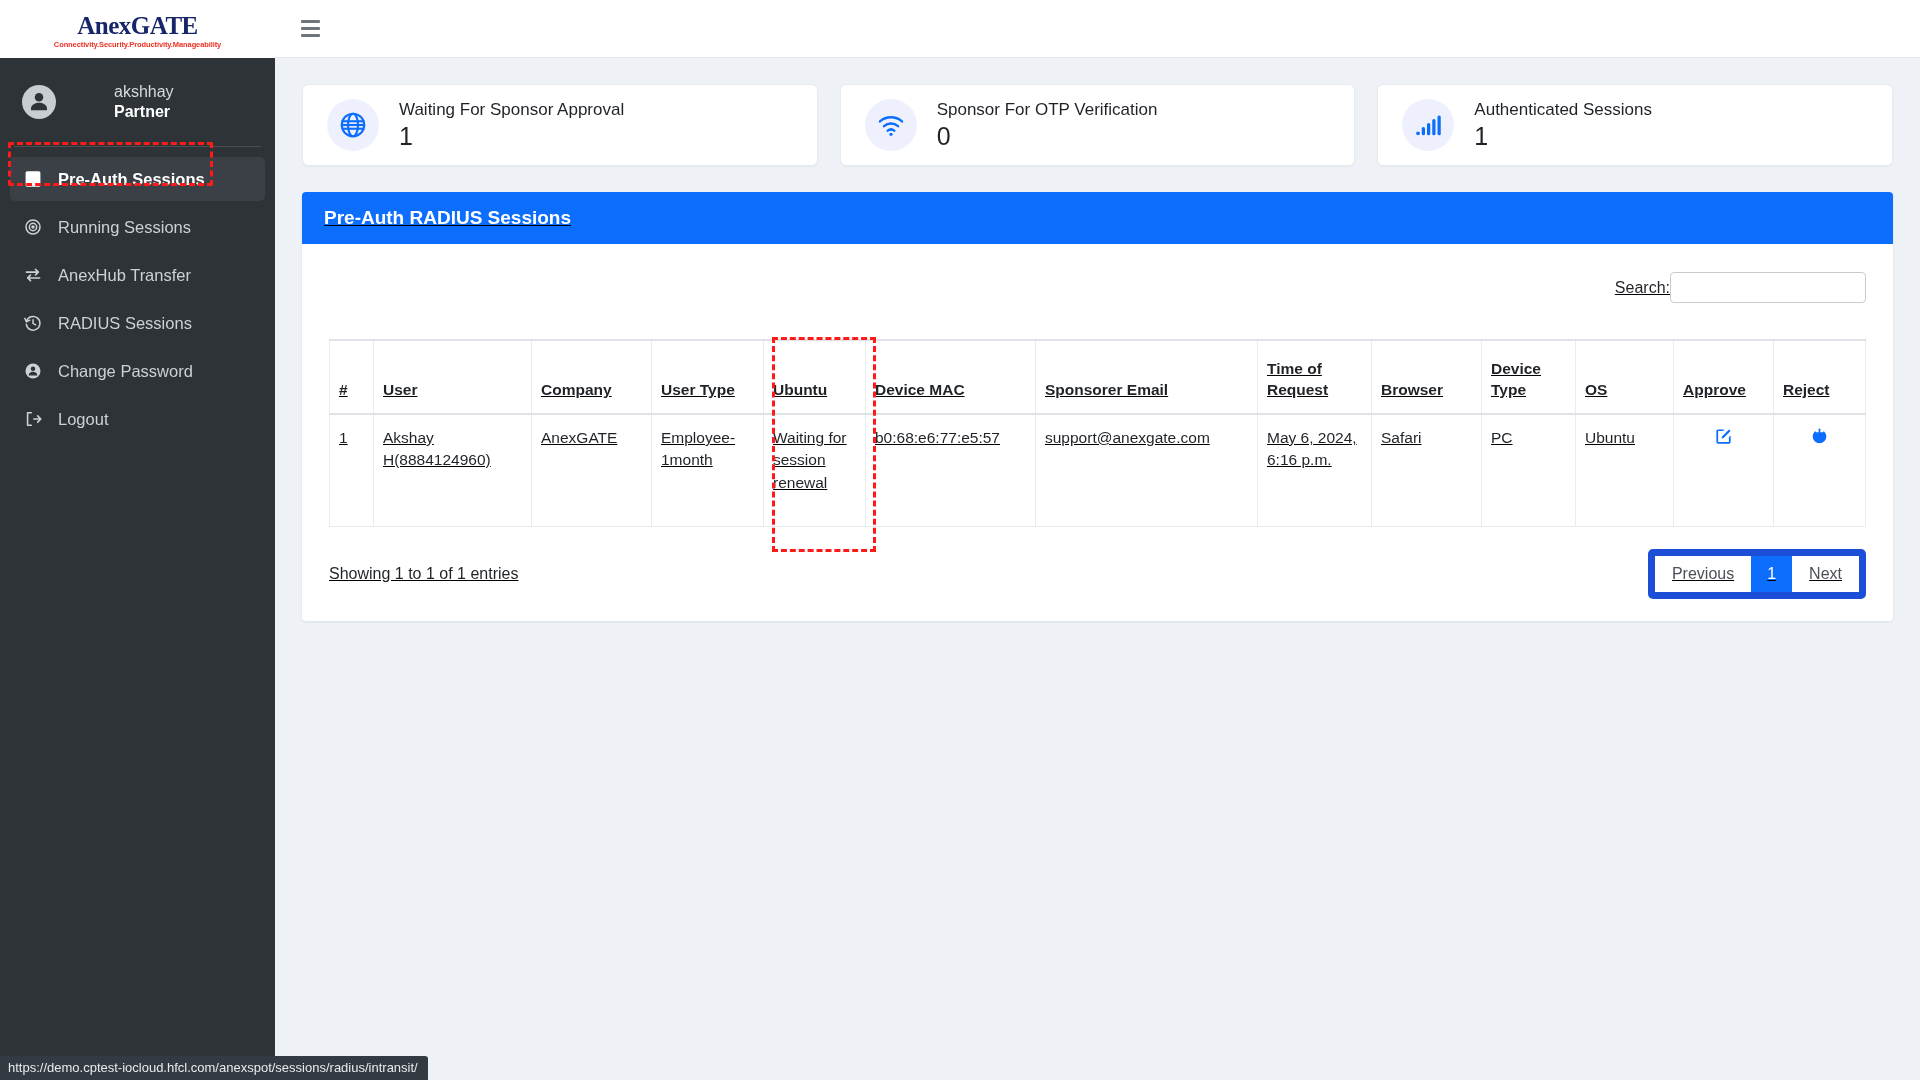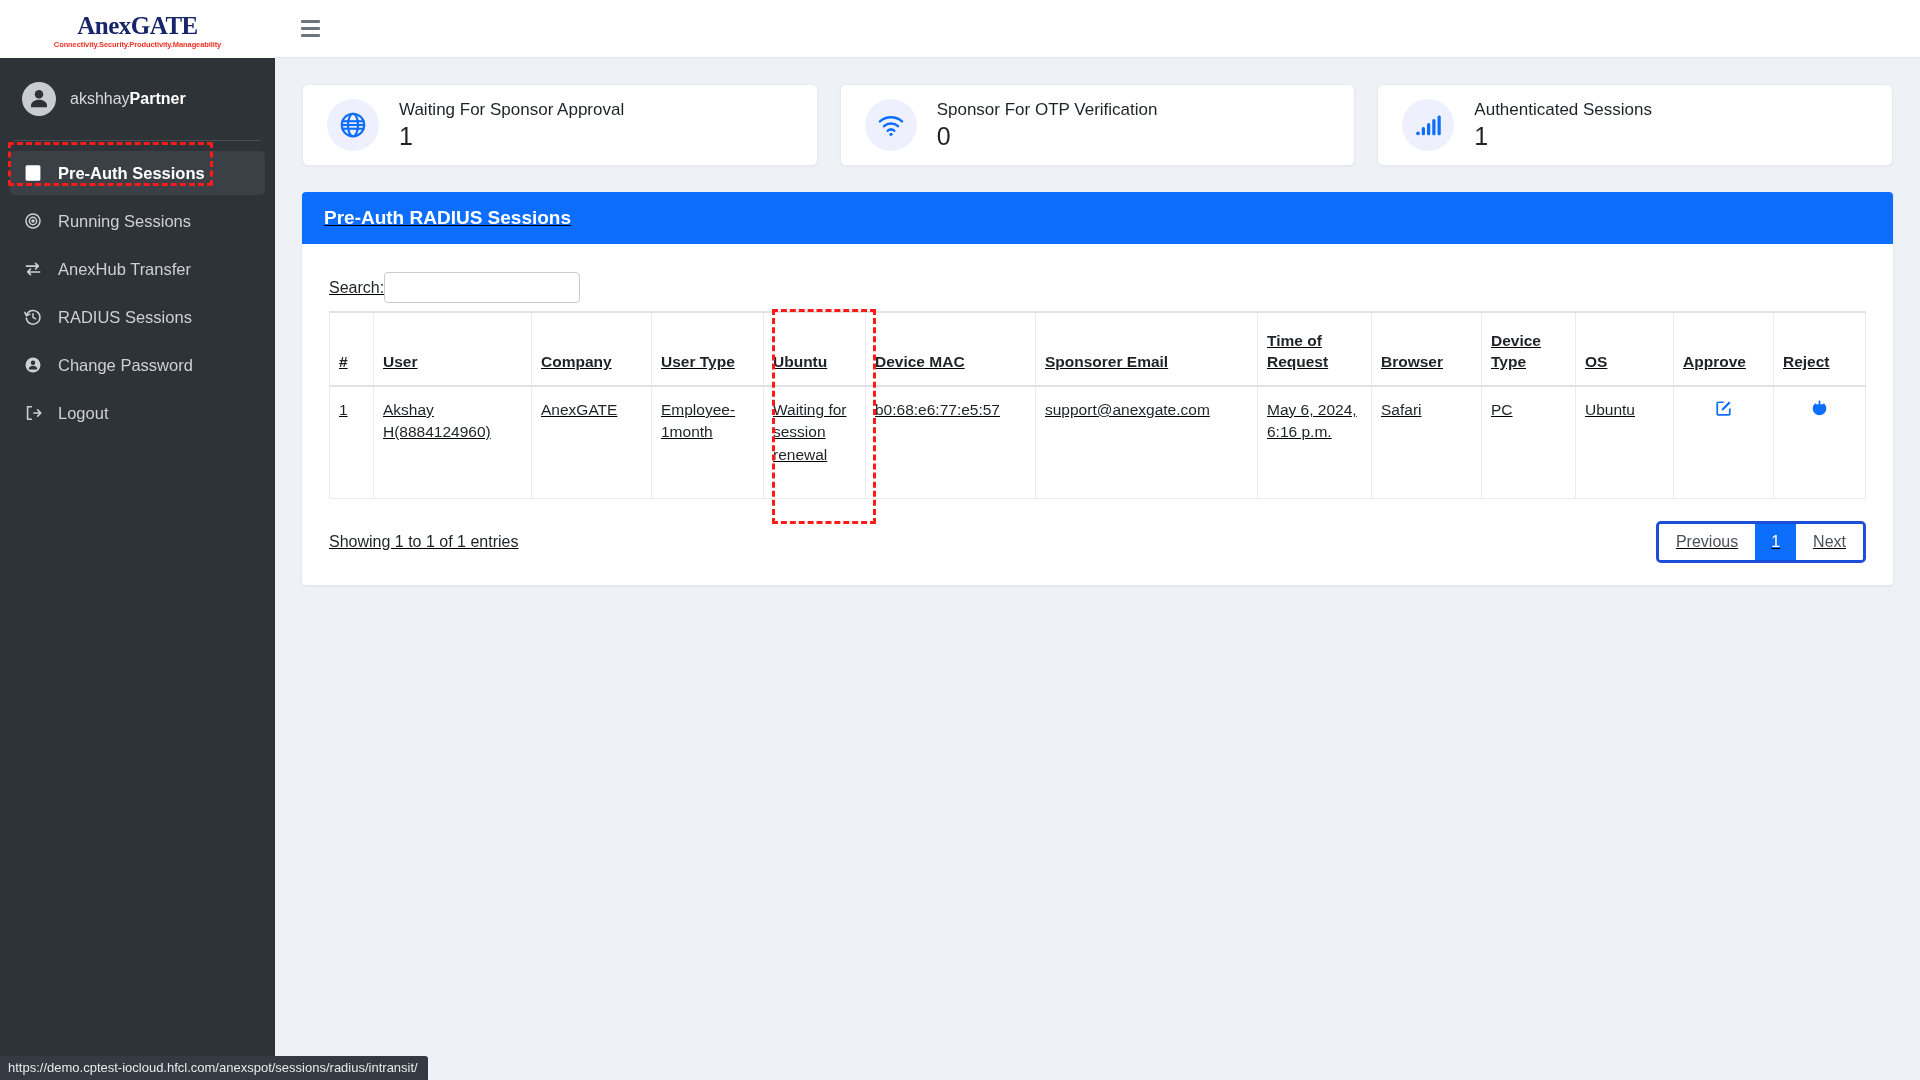--- a/index.html
+++ b/index.html
@@ -37,21 +37,21 @@
   .user-block {
     display: flex; align-items: center;
     padding: 24px 22px 24px 22px; gap: 14px;
   }
   .avatar {
     width: 34px; height: 34px; border-radius: 50%;
     background: #c9ccd1; flex: 0 0 34px;
     display: flex; align-items: center; justify-content: center;
   }
   .avatar svg { width: 30px; height: 30px; fill: #2e3338; }
-  .user-meta { display: flex; flex-direction: row; line-height: 1.25; }
+  .user-meta { display: flex; flex-direction: column; line-height: 1.25; margin-left: 44px; }
   .user-name { color: #d6d9dd; font-size: 16px; }
   .user-role { color: #ffffff; font-size: 16px; font-weight: bold; }
   .side-divider { height: 1px; background: #494e53; margin: 0 14px 10px 14px; }
 
   .nav { display: flex; flex-direction: column; padding: 0 10px; }
   .nav-item {
     display: flex; align-items: center; gap: 14px;
     height: 44px; padding: 0 12px; border-radius: 5px;
     color: #cdd1d6; font-size: 16.5px; cursor: pointer;
     margin-bottom: 4px; position: relative;
@@ -109,21 +109,21 @@
     overflow: hidden;
     text-decoration: underline;
   }
   .panel-head {
     background: #0d6efd; color: #ffffff;
     font-size: 19px; font-weight: bold;
     padding: 15px 22px;
   }
   .panel-body { padding: 18px 27px 22px 27px; }
 
-  .search-row { display: flex; justify-content: flex-start; align-items: center; padding: 10px 0 8px 0; }
+  .search-row { display: flex; justify-content: flex-end; align-items: center; padding: 10px 0 36px 0; }
   .search-label { font-size: 16px; color: #1f2328; }
   .search-input {
     width: 196px; height: 31px;
     border: 1px solid #c8ccd2; border-radius: 4px;
     padding: 0 8px; font-size: 14px; outline: none;
     font-family: "Liberation Sans", sans-serif;
   }
 
   table { width: 100%; border-collapse: collapse; font-size: 15.5px; color: #1f2328; }
   thead th {
@@ -151,21 +151,21 @@
   .col-devtype { width: 94px; }
   .col-os { width: 98px; }
   .col-approve { width: 100px; }
   .col-reject { width: 92px; }
   .cell-center { text-align: center; }
   .act-btn { background: none; border: none; cursor: pointer; padding: 0; line-height: 0; }
   .act-btn svg { width: 19px; height: 19px; fill: #0d6efd; }
 
   .table-foot { display: flex; align-items: center; justify-content: space-between; padding-top: 22px; }
   .entries-info { font-size: 16px; color: #1f2328; }
-  .pager { display: flex; border: 3px solid #1d4ed8; border-radius: 5px; overflow: hidden; }
+  .pager { display: flex; border: 7px solid #1d4ed8; border-radius: 5px; overflow: hidden; }
   .pager button {
     background: #ffffff; border: none; cursor: pointer;
     font-family: "Liberation Sans", sans-serif;
     font-size: 16px; color: #4a5159; padding: 9px 17px;
   }
   .pager button.page-num { background: #0d6efd; color: #ffffff; padding: 9px 16px; }
 
   
   .footer {
     height: 56px; background: #ffffff; border-top: 1px solid #e3e6ea;

